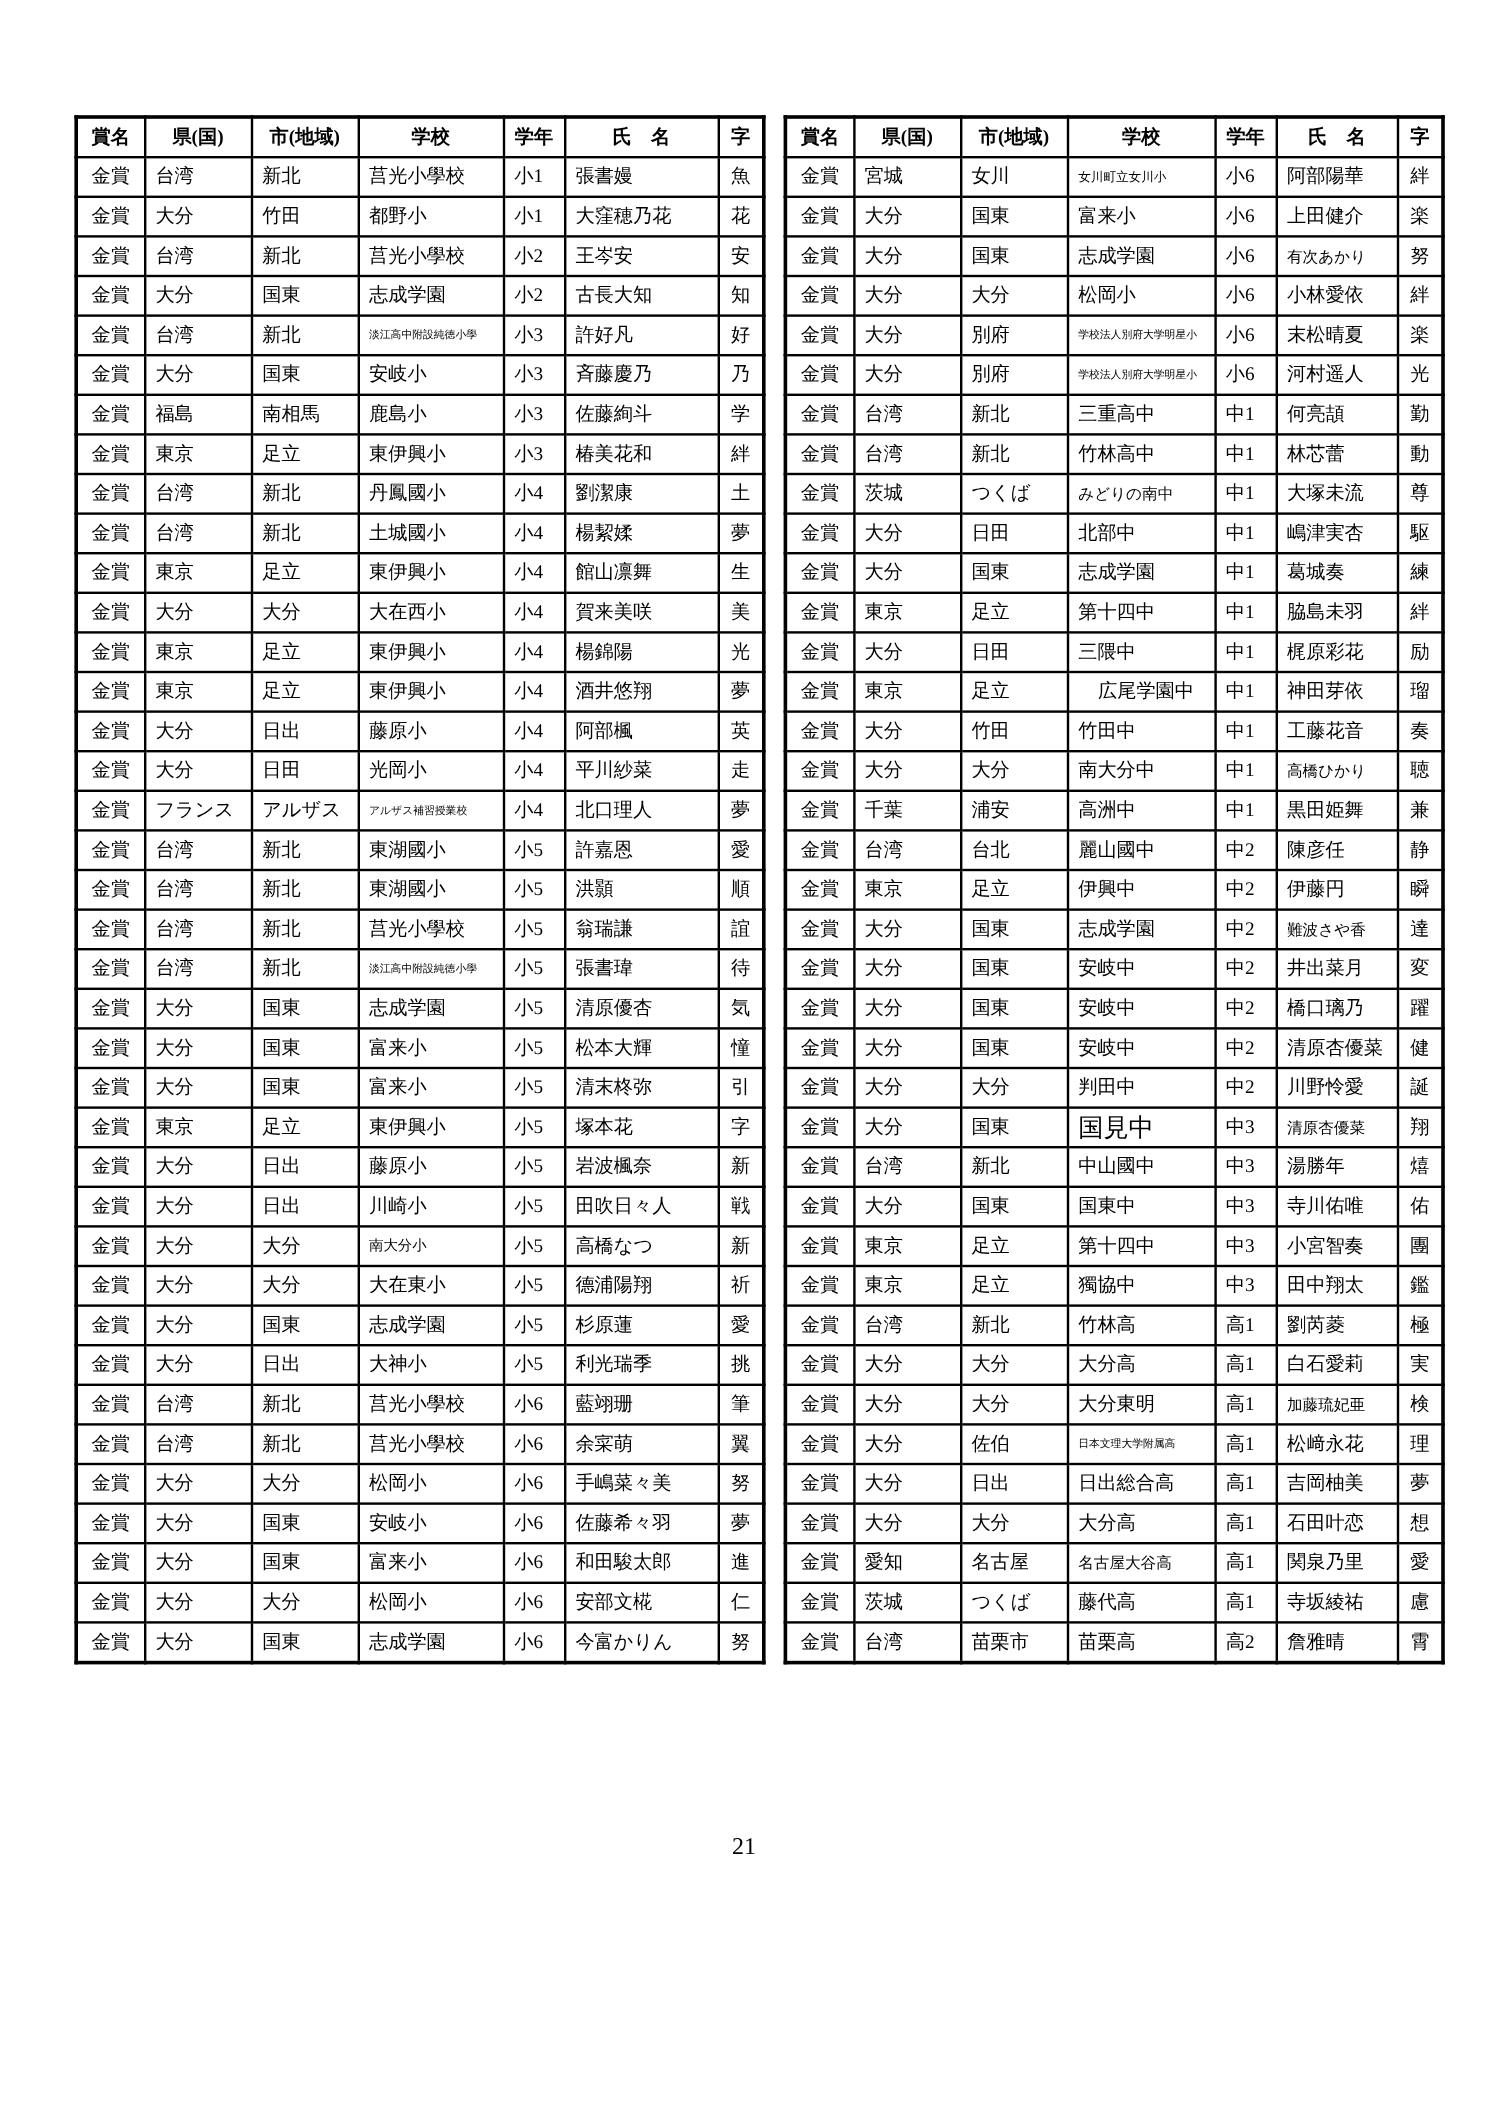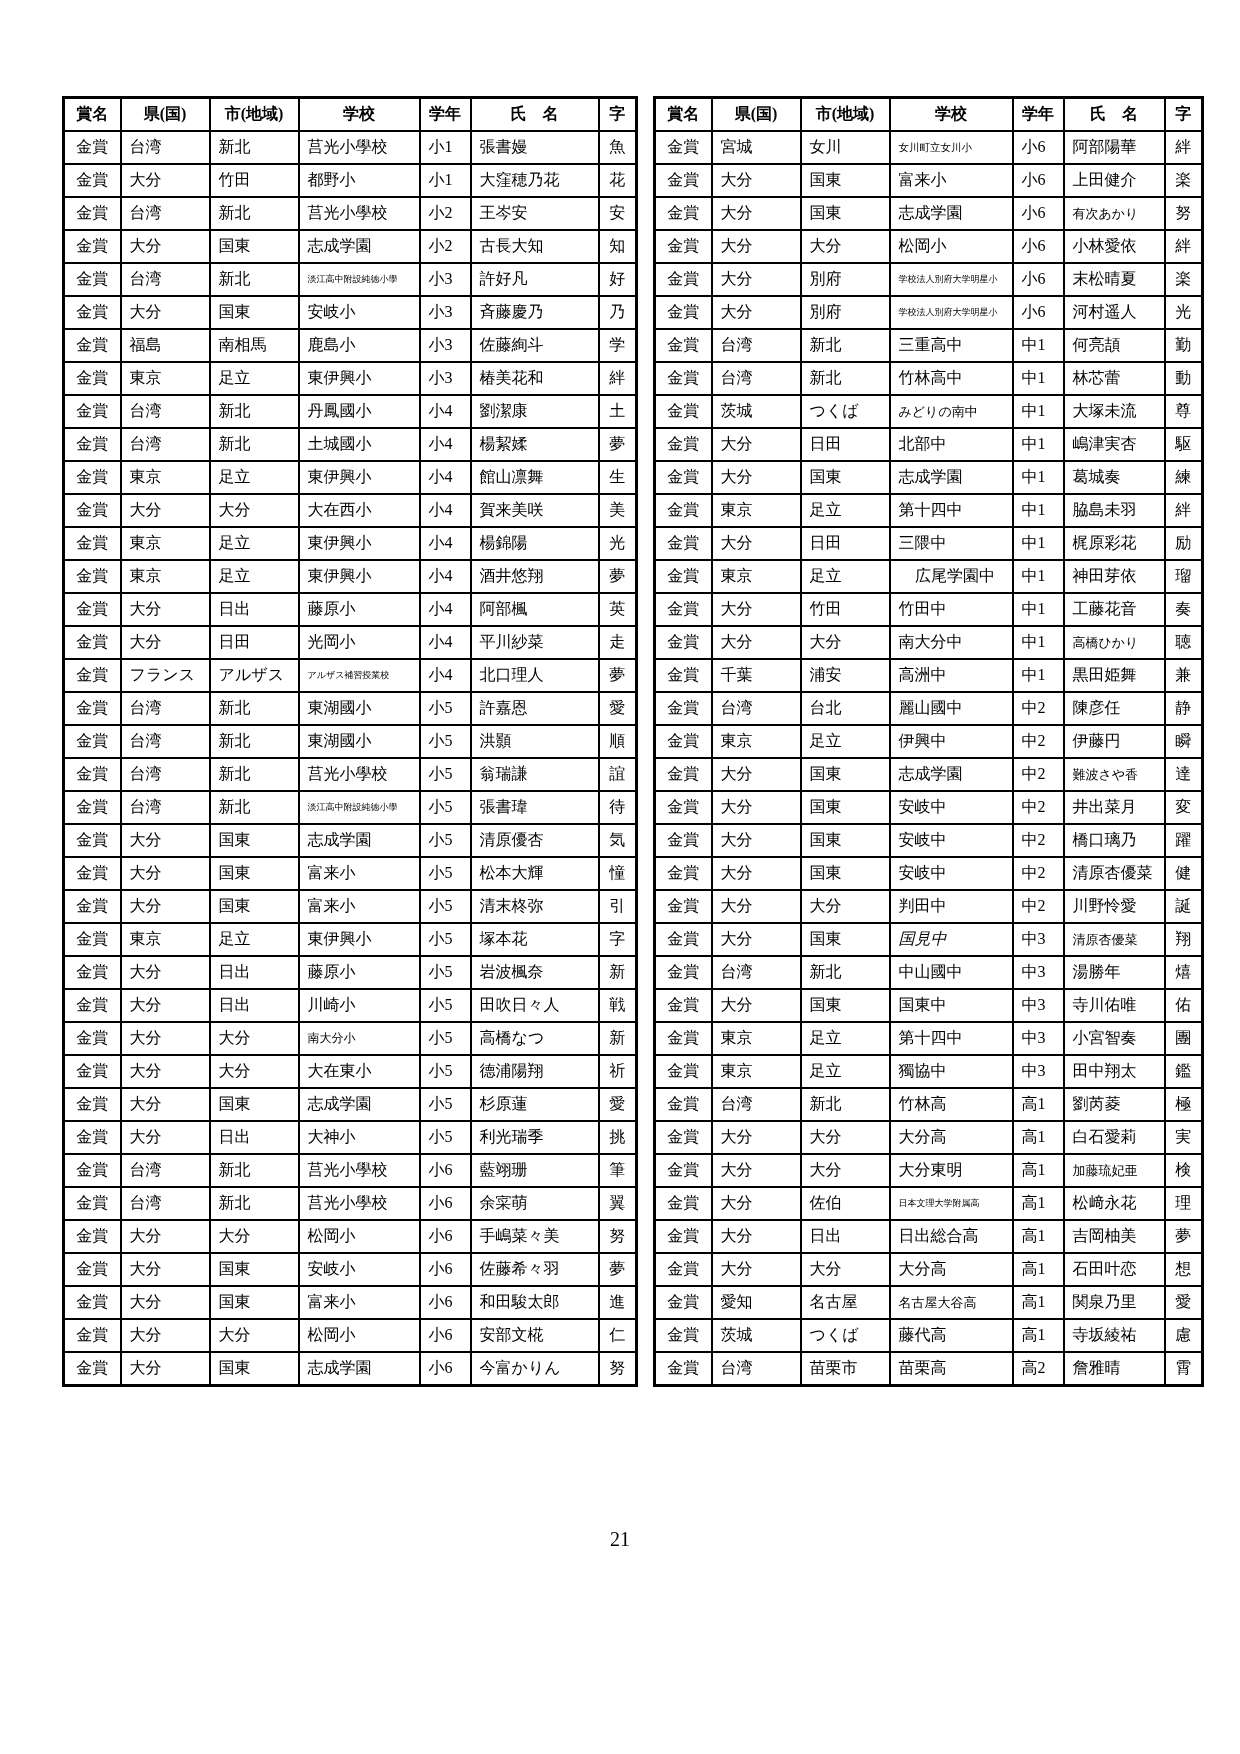--- a/index.html
+++ b/index.html
@@ -654,21 +654,21 @@
             <td class="c2">大分</td>
             <td class="c3" style="font-size: 16px;">判田中</td>
             <td class="c4">中2</td>
             <td class="c5">川野怜愛</td>
             <td class="c6">誕</td>
           </tr>
           <tr>
             <td class="c0">金賞</td>
             <td class="c1">大分</td>
             <td class="c2">国東</td>
-            <td class="c3" style="font-size: 16px; font-style: italic;">国見中</td>
+            <td class="c3" style="font-size: 21px;">国見中</td>
             <td class="c4">中3</td>
             <td class="c5" style="font-size: 13px;">清原杏優菜</td>
             <td class="c6">翔</td>
           </tr>
           <tr>
             <td class="c0">金賞</td>
             <td class="c1">台湾</td>
             <td class="c2">新北</td>
             <td class="c3" style="font-size: 16px;">中山國中</td>
             <td class="c4">中3</td>

